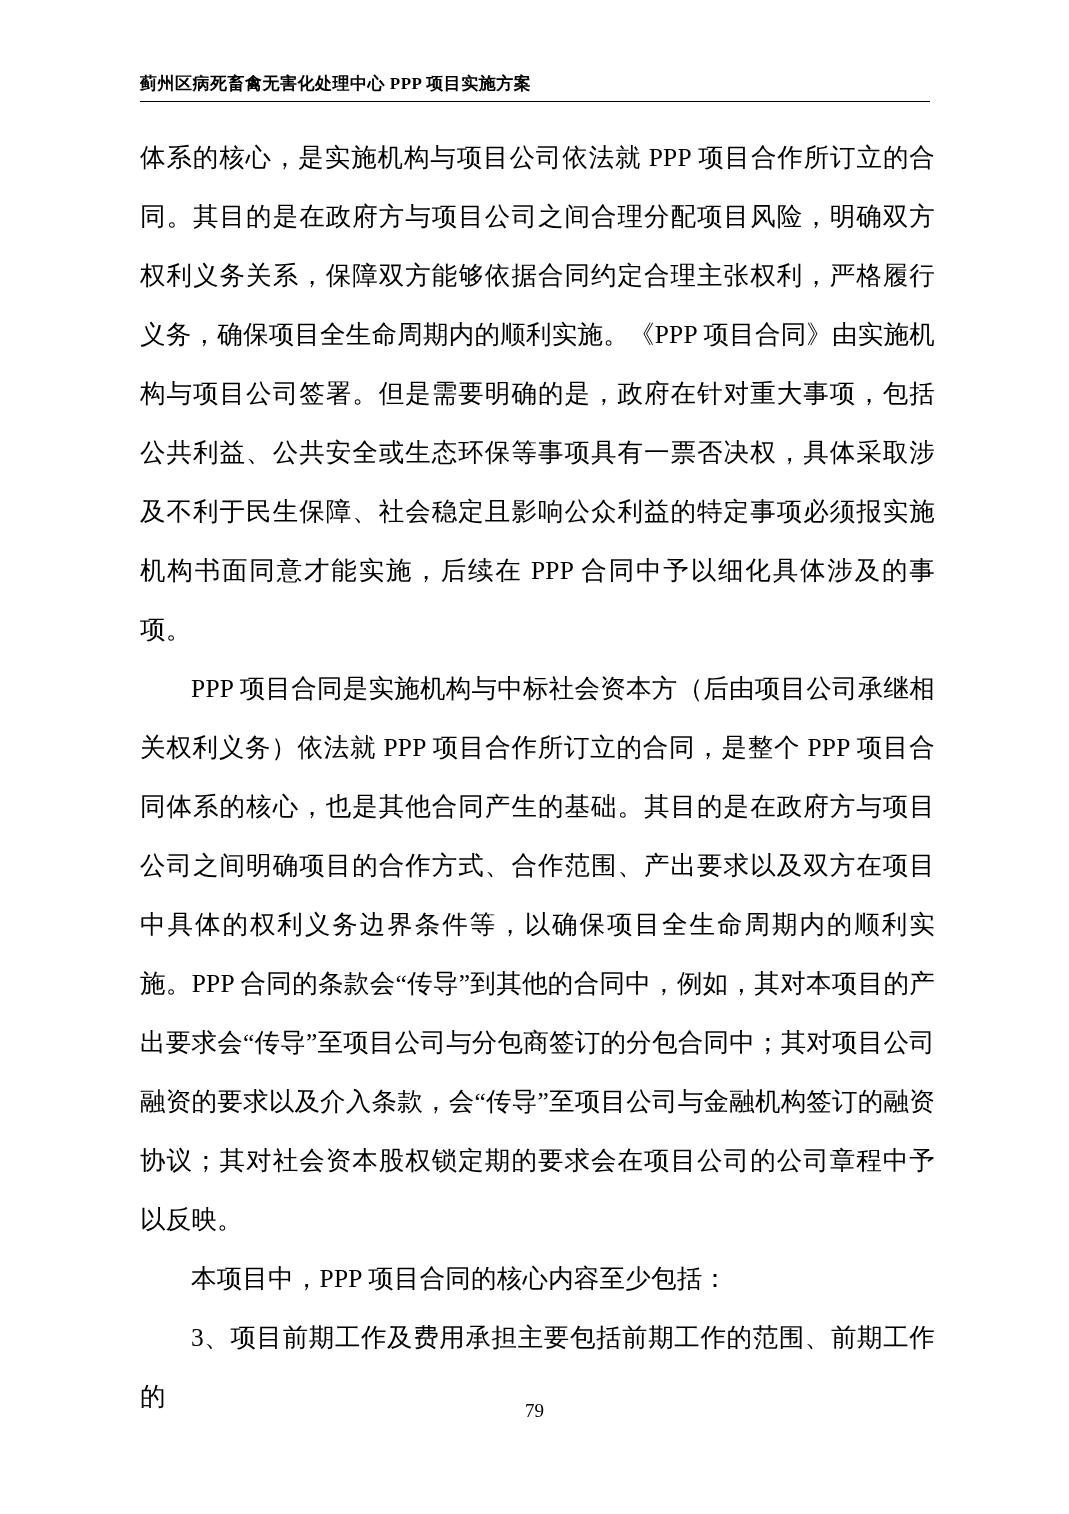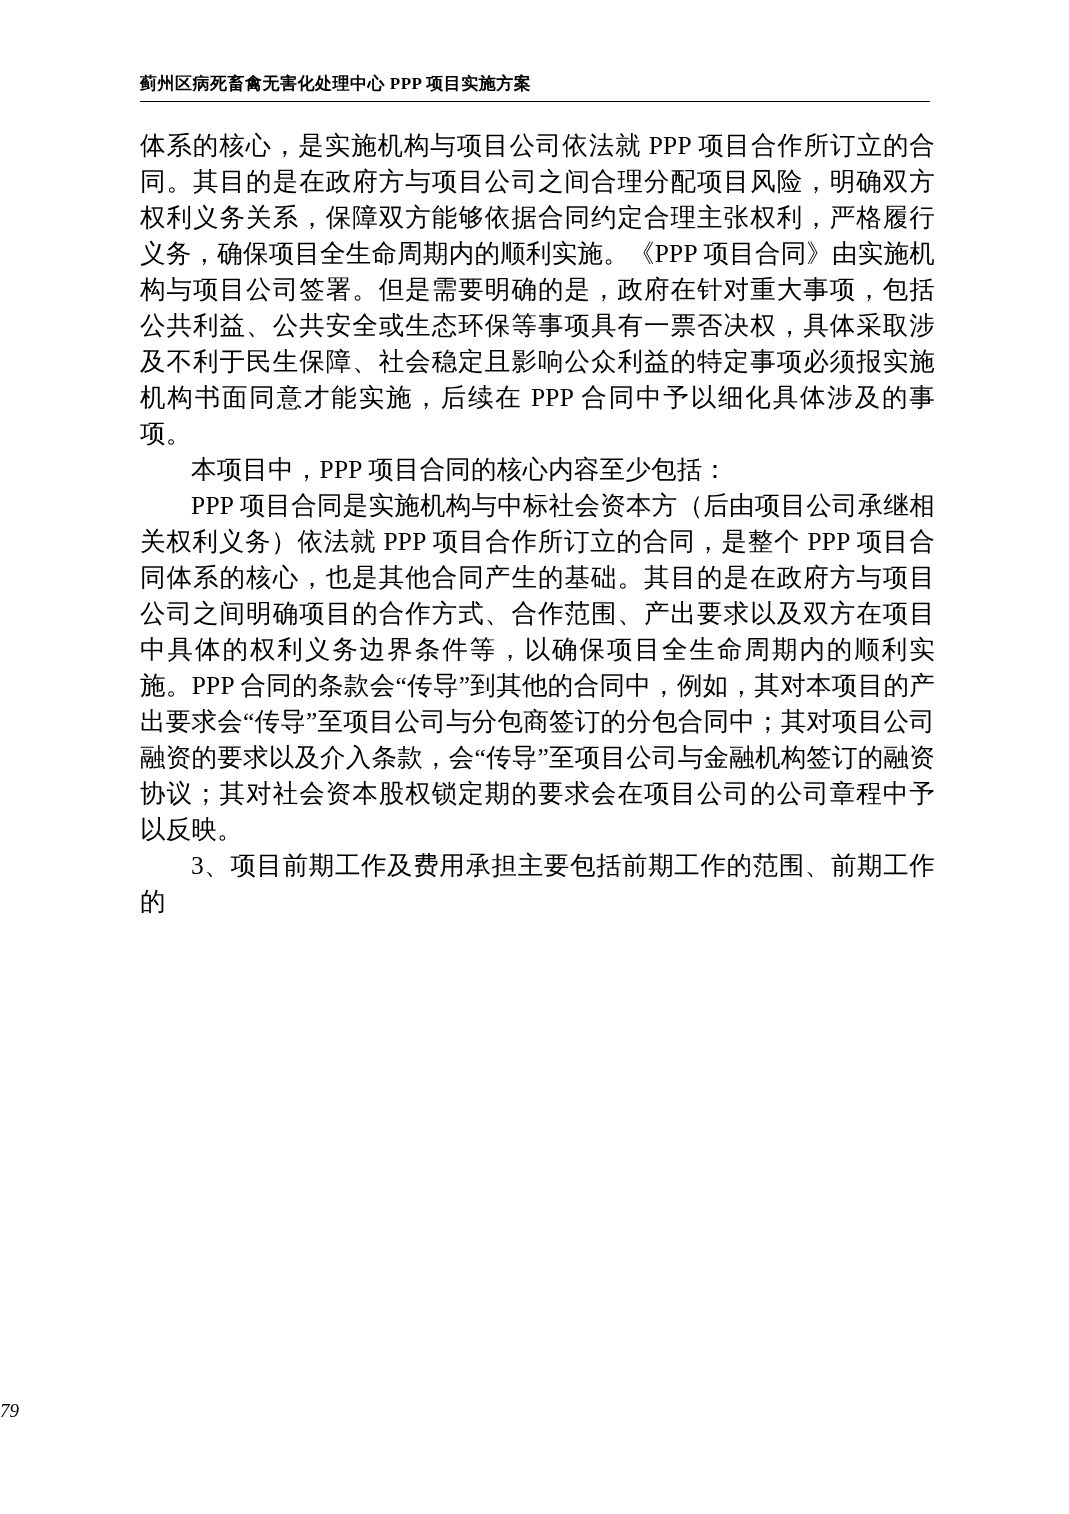--- a/index.html
+++ b/index.html
@@ -41,51 +41,50 @@
     width: 100%;
   }
   .content {
     position: absolute;
     top: 128px;
     left: 140px;
     width: 795px;
   }
   .para {
     font-size: 25.5px;
-    line-height: 36px;
+    line-height: 59px;
     text-align: justify;
     text-justify: inter-ideograph;
     margin: 0;
     letter-spacing: 0.2px;
   }
   .indent {
     text-indent: 51px;
   }
   .footer {
     position: absolute;
     top: 1400px;
     left: 0;
     width: 1069px;
-    text-align: left;
+    text-align: center;
     font-size: 19px;
-    font-style: italic;
   }
 </style>
 </head>
 <body>
 
 <div class="page">
 
   <div class="header">
     <div class="header-title">蓟州区病死畜禽无害化处理中心 PPP 项目实施方案</div>
     <div class="header-rule"></div>
   </div>
 
   <div class="content">
     <p class="para">体系的核心，是实施机构与项目公司依法就 PPP 项目合作所订立的合同。其目的是在政府方与项目公司之间合理分配项目风险，明确双方权利义务关系，保障双方能够依据合同约定合理主张权利，严格履行义务，确保项目全生命周期内的顺利实施。《PPP 项目合同》由实施机构与项目公司签署。但是需要明确的是，政府在针对重大事项，包括公共利益、公共安全或生态环保等事项具有一票否决权，具体采取涉及不利于民生保障、社会稳定且影响公众利益的特定事项必须报实施机构书面同意才能实施，后续在 PPP 合同中予以细化具体涉及的事项。</p>
+    <p class="para indent">PPP 项目合同是实施机构与中标社会资本方（后由项目公司承继相关权利义务）依法就 PPP 项目合作所订立的合同，是整个 PPP 项目合同体系的核心，也是其他合同产生的基础。其目的是在政府方与项目公司之间明确项目的合作方式、合作范围、产出要求以及双方在项目中具体的权利义务边界条件等，以确保项目全生命周期内的顺利实施。PPP 合同的条款会“传导”到其他的合同中，例如，其对本项目的产出要求会“传导”至项目公司与分包商签订的分包合同中；其对项目公司融资的要求以及介入条款，会“传导”至项目公司与金融机构签订的融资协议；其对社会资本股权锁定期的要求会在项目公司的公司章程中予以反映。</p>
     <p class="para indent">本项目中，PPP 项目合同的核心内容至少包括：</p>
-    <p class="para indent">PPP 项目合同是实施机构与中标社会资本方（后由项目公司承继相关权利义务）依法就 PPP 项目合作所订立的合同，是整个 PPP 项目合同体系的核心，也是其他合同产生的基础。其目的是在政府方与项目公司之间明确项目的合作方式、合作范围、产出要求以及双方在项目中具体的权利义务边界条件等，以确保项目全生命周期内的顺利实施。PPP 合同的条款会“传导”到其他的合同中，例如，其对本项目的产出要求会“传导”至项目公司与分包商签订的分包合同中；其对项目公司融资的要求以及介入条款，会“传导”至项目公司与金融机构签订的融资协议；其对社会资本股权锁定期的要求会在项目公司的公司章程中予以反映。</p>
     <p class="para indent">3、项目前期工作及费用承担主要包括前期工作的范围、前期工作的</p>
   </div>
 
   <div class="footer">79</div>
 
 </div>
 
 </body></html>

